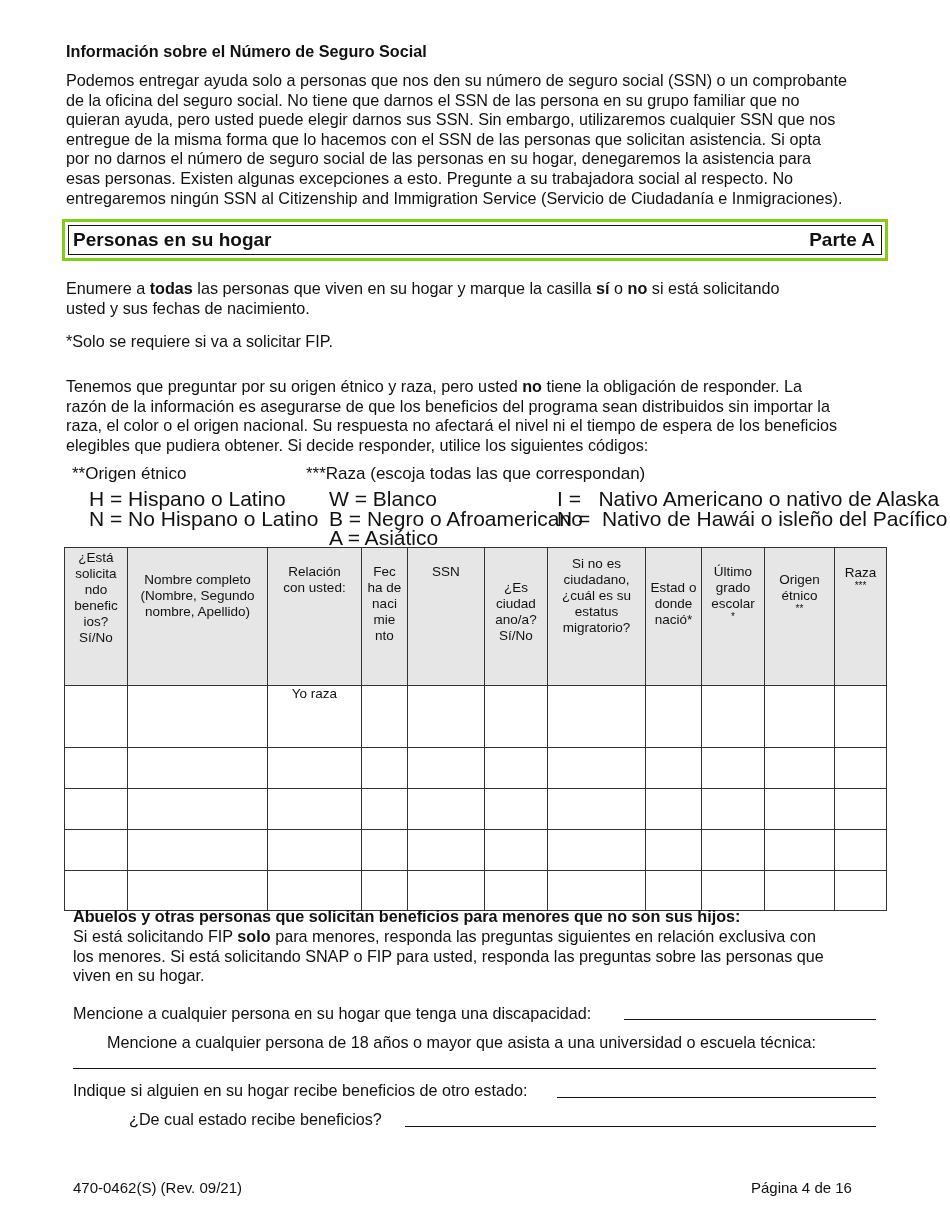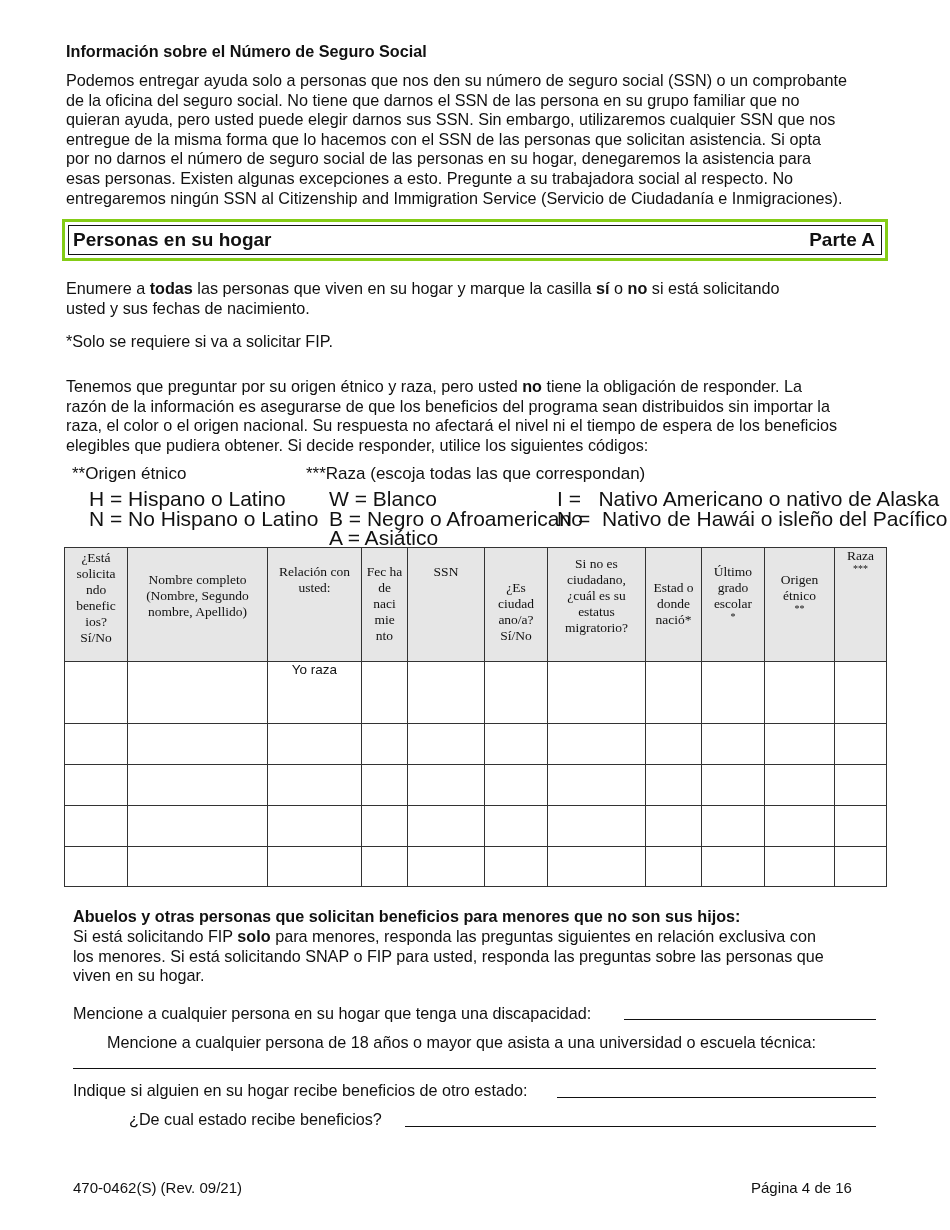--- a/index.html
+++ b/index.html
@@ -76,32 +76,32 @@
       <col style="width:46px">
     <col style="width:77px">
       <col style="width:63px">
       <col style="width:98px">
       <col style="width:56px">
     <col style="width:63px">
       <col style="width:70px">
       <col style="width:52px">
   </colgroup>
   <tbody>
-      <tr style="height:114px;font-family:Liberation Serif, serif;">
+      <tr style="height:138px;">
     <th style="padding:2px 3px 0;">¿Está solicita ndo benefic ios? Sí/No</th>
     <th style="padding:24px 6px 0;">Nombre completo (Nombre, Segundo nombre, Apellido)</th>
     <th style="padding:16px 10px 16px;">Relación con usted:</th>
     <th style="padding:16px 4px 0;">Fec ha de naci mie nto</th>
     <th style="padding-top:16px;">SSN</th>
     <th style="padding:32px 4px 0;">¿Es ciudad ano/a? Sí/No</th>
     <th style="padding:8px 8px 0;">Si no es ciudadano, ¿cuál es su estatus migratorio?</th>
     <th style="padding:32px 4px 15px;">Estad o donde nació*</th>
     <th style="padding:16px 4px 0;"><span>Último grado escolar</span><span class="stars">*</span></th>
     <th style="padding:24px 4px 0;"><span>Origen étnico</span><span class="stars">**</span></th>
-    <th style="padding:0 2px 0;"><span>Raza</span><span class="stars">***</span></th>
+    <th style="padding:17px 2px 0;"><span>Raza</span><span class="stars">***</span></th>
   </tr>
   <tr style="height:62px;">
     <td></td>
         <td></td>
     <td class="yo">Yo raza</td>
     <td></td>
         <td></td>
     <td></td>
         <td></td>
     <td></td>

